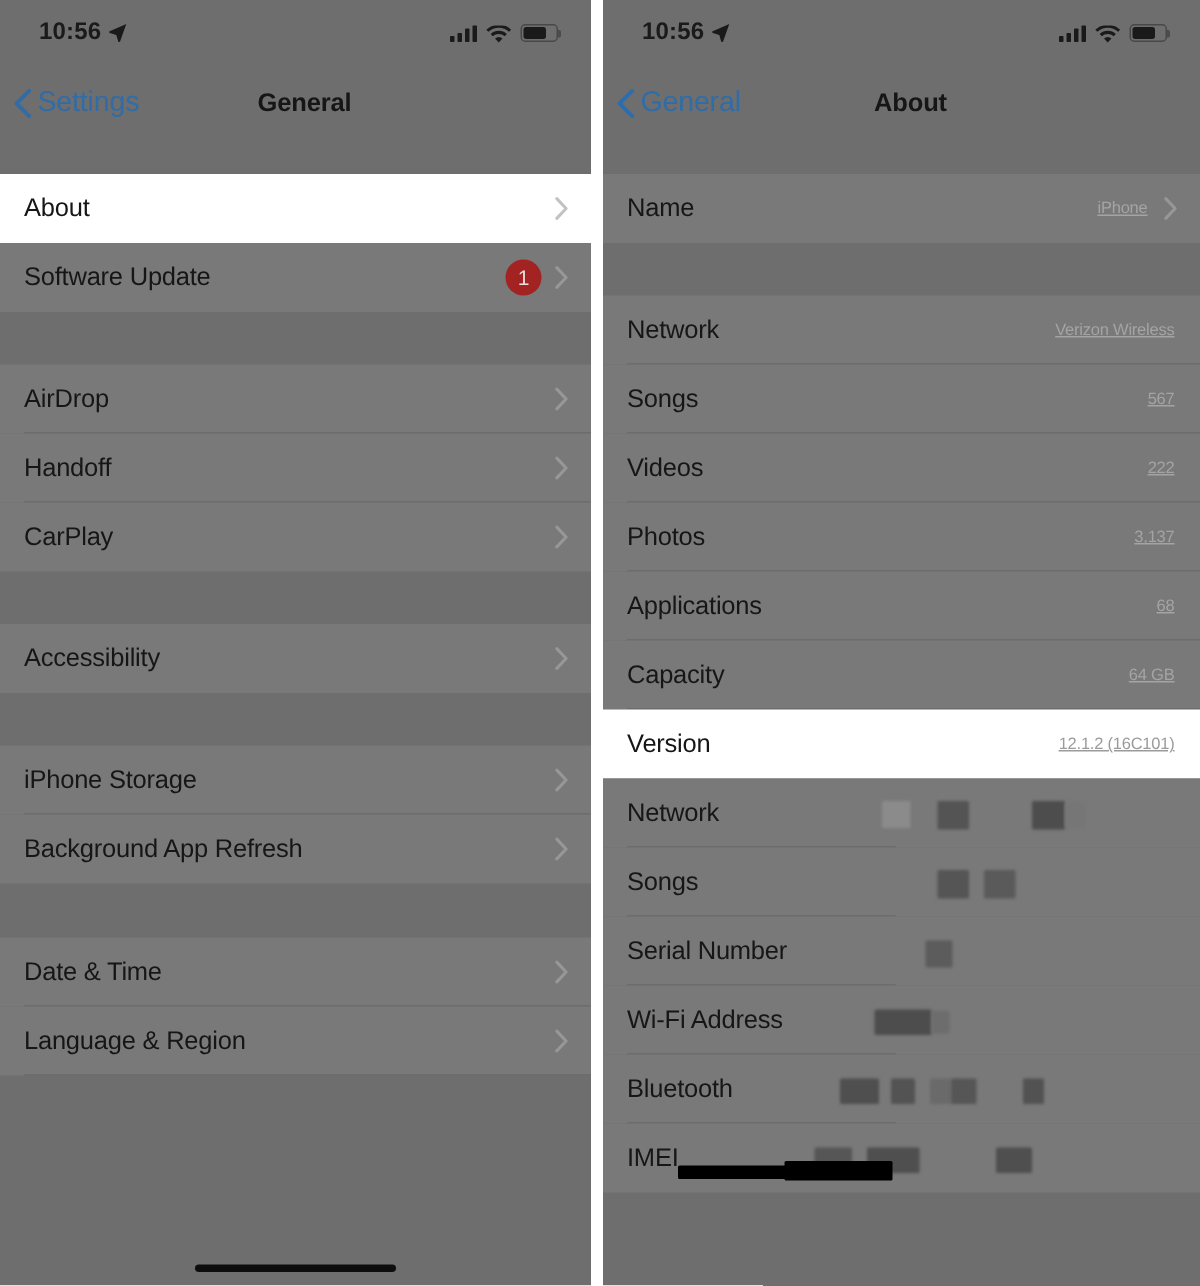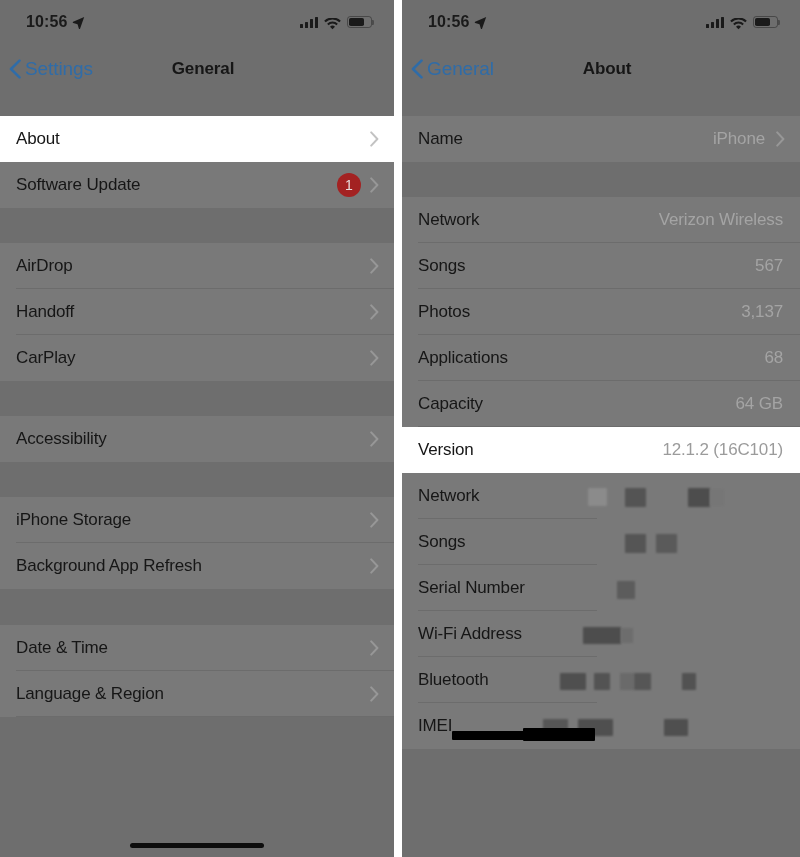--- a/index.html
+++ b/index.html
@@ -175,25 +175,26 @@
     box-sizing: border-box;
   }
   .row .label {
     font-size: 17px;
     color: #161616;
     letter-spacing: -0.15px;
     white-space: nowrap;
   }
   .row .value {
     margin-left: auto;
-    font-size: 17px;
+    font-size: 11px;
     color: #a4a4a4;
     letter-spacing: -0.15px;
     white-space: nowrap;
     padding-right: 2px;
+    text-decoration: underline;
   }
   .row.cell-white .value { color: #9b9b9b; }
   .row .sep {
     position: absolute;
     left: 16px;
     right: 0;
     bottom: 0;
     height: 1px;
     background: rgba(0,0,0,0.10);
   }
@@ -474,20 +475,25 @@
           <span class="label">Network</span>
           <span class="value">Verizon Wireless</span>
           <span class="sep"></span>
         </div>
         <div class="row dim-cell">
           <span class="label">Songs</span>
           <span class="value">567</span>
           <span class="sep"></span>
         </div>
         <div class="row dim-cell">
+          <span class="label">Videos</span>
+          <span class="value">222</span>
+          <span class="sep"></span>
+        </div>
+        <div class="row dim-cell">
           <span class="label">Photos</span>
           <span class="value">3,137</span>
           <span class="sep"></span>
         </div>
         <div class="row dim-cell">
           <span class="label">Applications</span>
           <span class="value">68</span>
           <span class="sep"></span>
         </div>
         <div class="row dim-cell">

